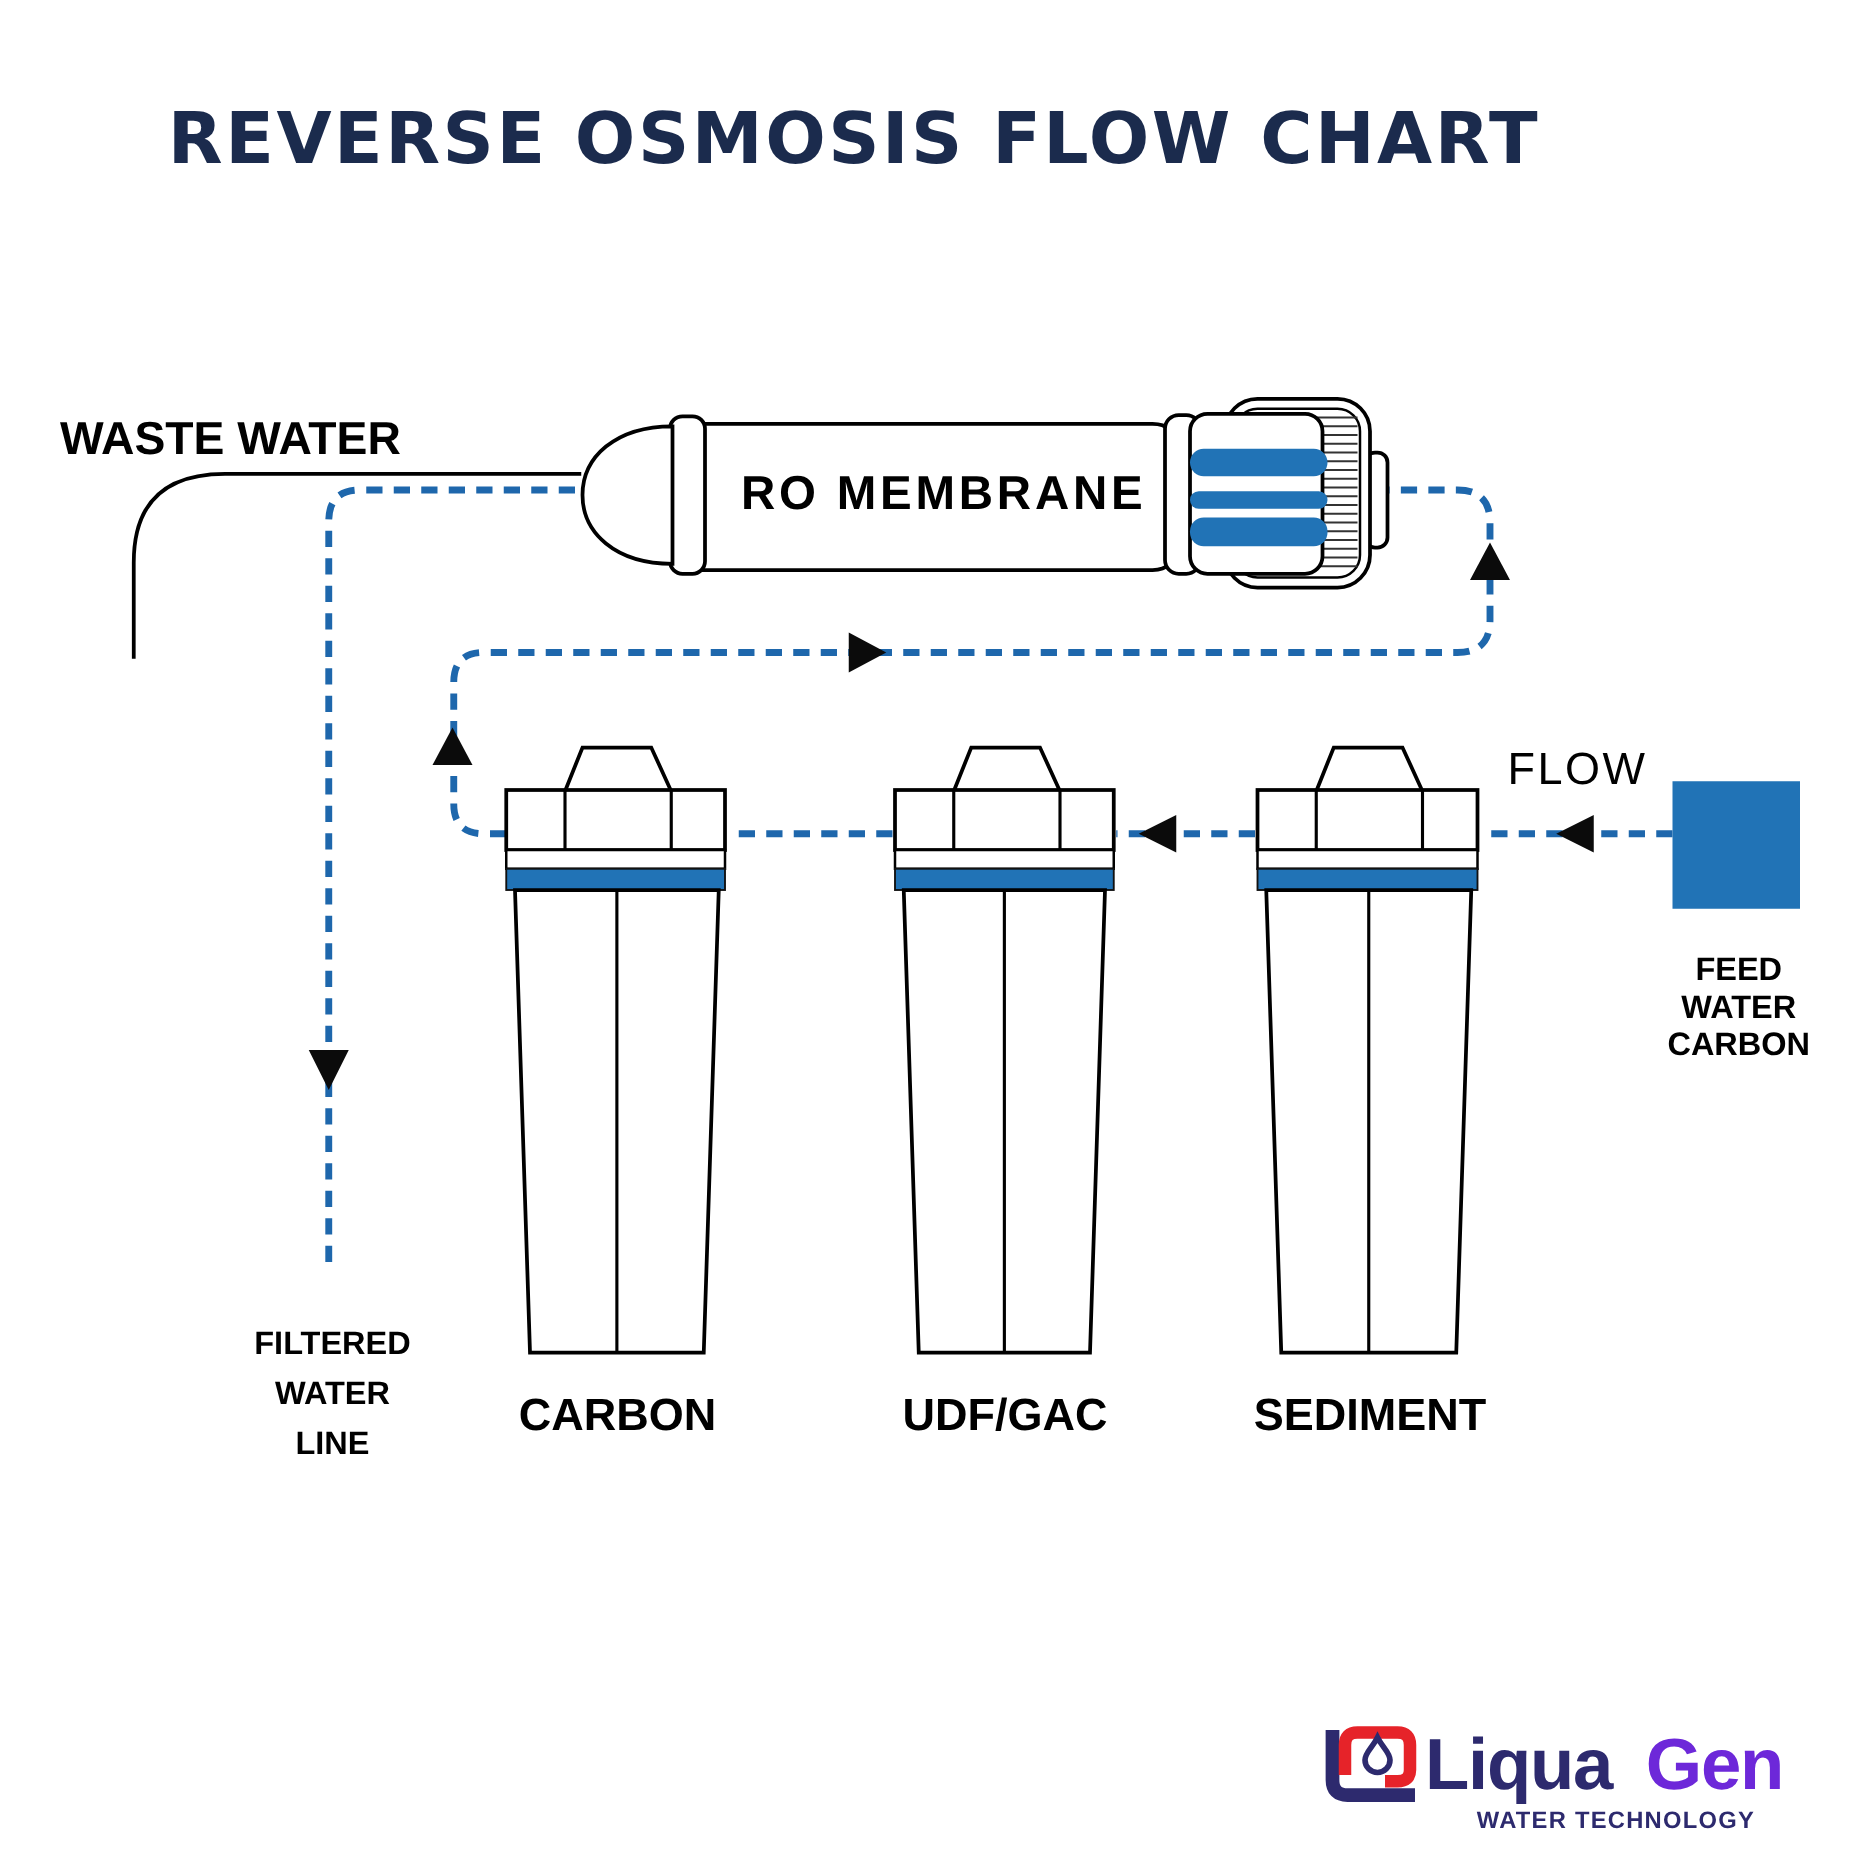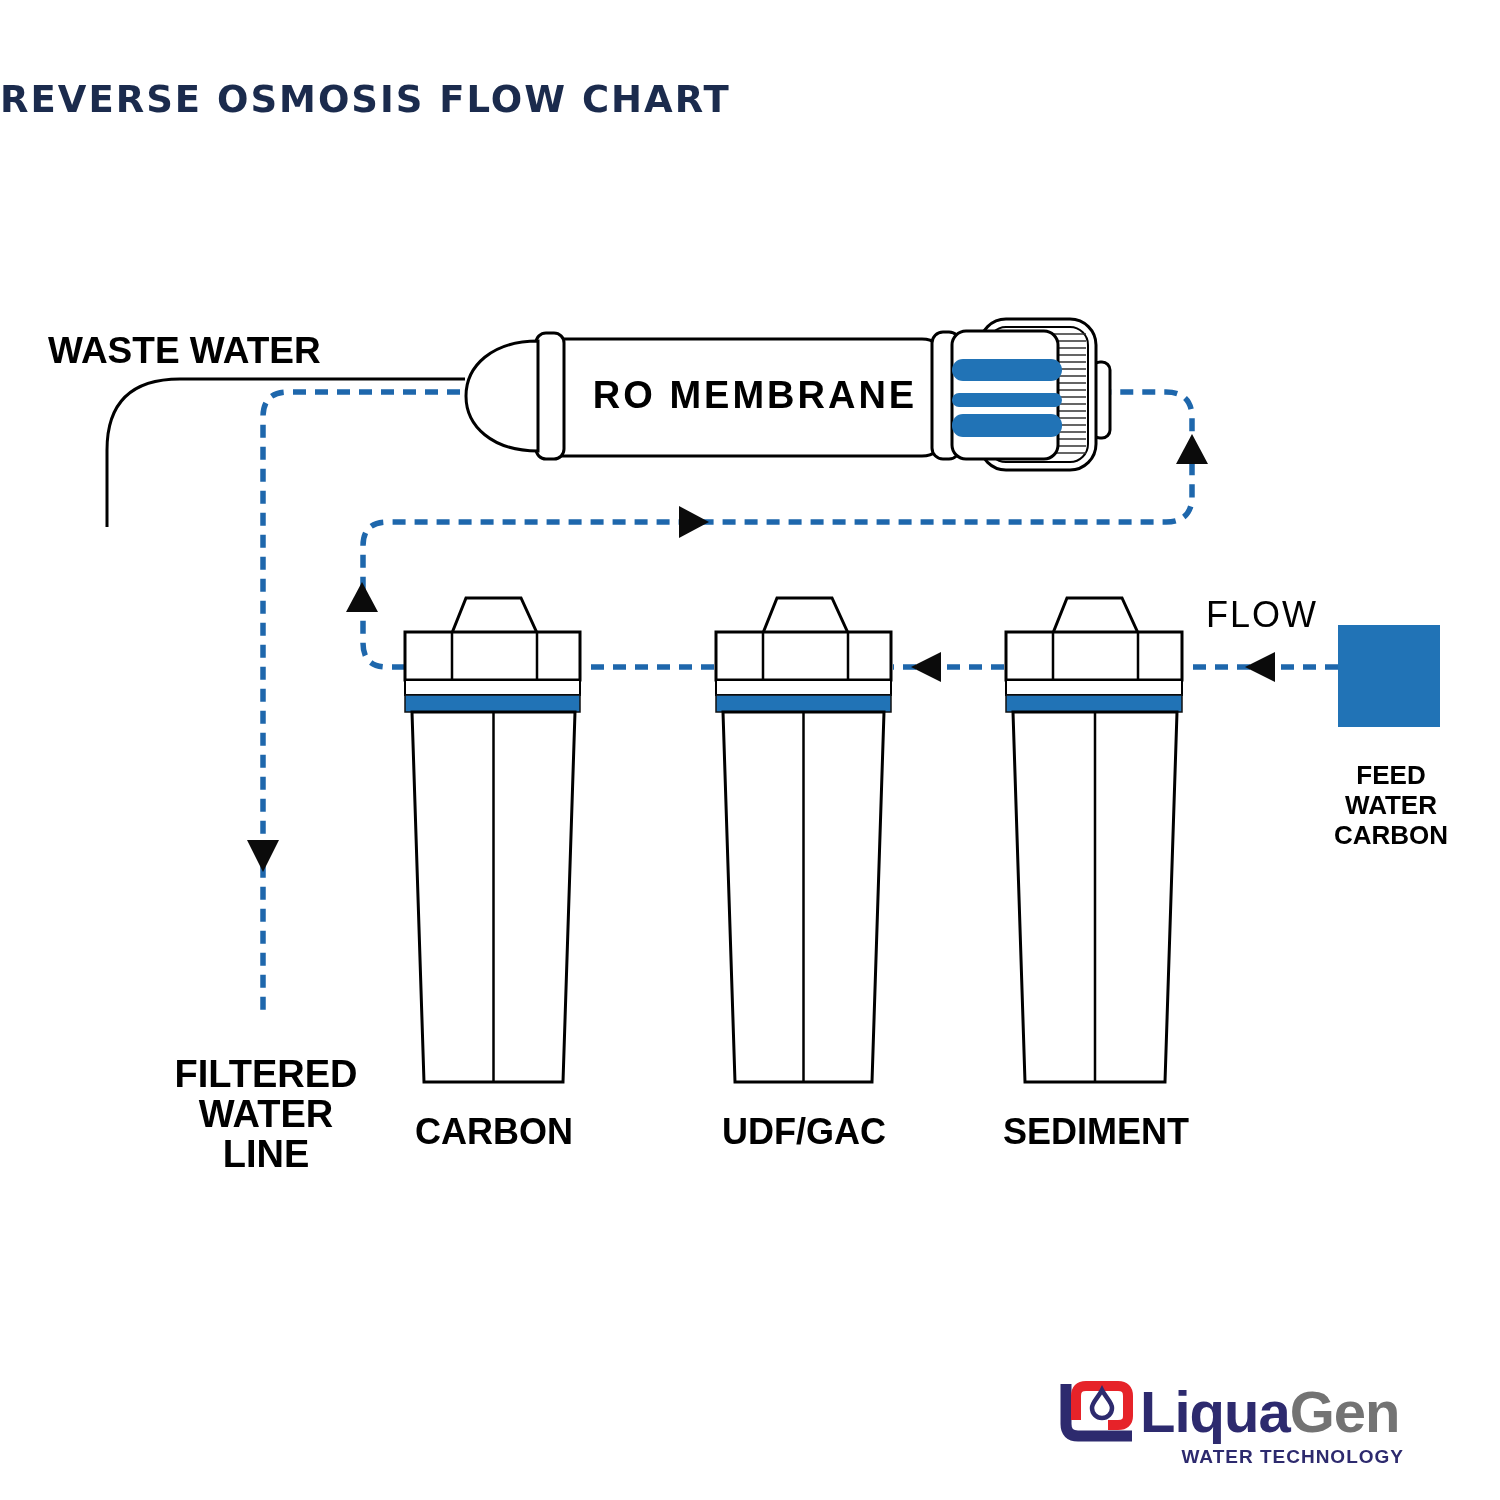--- a/index.html
+++ b/index.html
@@ -3,42 +3,42 @@
 <meta charset="utf-8">
 <style>
   html,body{margin:0;padding:0;background:#ffffff;}
   .canvas{
     position:relative;width:1500px;height:1500px;background:#ffffff;
     font-family:"Liberation Sans",sans-serif;overflow:hidden;
   }
   .diagram-svg{position:absolute;left:0;top:0;}
   .page-title{
     position:absolute;left:0;top:78px;width:1232px;margin:0;
-    text-align:left;font-family:"DejaVu Sans",sans-serif;font-weight:bold;
-    font-size:37px;letter-spacing:2px;color:#1b2b4d;white-space:nowrap;
+    text-align:right;font-family:"DejaVu Sans",sans-serif;font-weight:bold;
+    font-size:57px;letter-spacing:2px;color:#1b2b4d;white-space:nowrap;
   }
   .label{position:absolute;color:#000;font-weight:bold;white-space:nowrap;}
   .ctr{transform:translateX(-50%);text-align:center;}
   .waste-water{left:48px;top:330px;font-size:37px;}
   .ro-membrane{left:755px;top:374px;font-size:38px;letter-spacing:3px;}
   .flow{left:1262px;top:594px;font-size:36px;font-weight:normal;letter-spacing:2px;text-align:right;}
   .feed-adapter{left:1391px;top:760px;font-size:26px;line-height:30px;}
   .stage-label{top:1100px;font-size:36px;margin-top:11px;}
   .stage-carbon{left:494px;}
   .stage-udf{left:804px;}
   .stage-sediment{left:1096px;}
-  .filtered-water{left:266px;top:1054px;font-size:38px;line-height:40px;}
+  .filtered-water{left:266px;top:1054px;font-size:26px;line-height:40px;}
   .logo{position:absolute;left:1058px;top:1378px;width:380px;height:90px;}
   .logo-mark{position:absolute;left:0;top:2px;}
   .logo-word{
     position:absolute;left:82px;top:0;font-size:58px;font-weight:bold;
     letter-spacing:-1px;white-space:nowrap;
   }
   .logo-word .p1{color:#2d2a6e;}
-  .logo-word .p2{color:#737373;}
+  .logo-word .p2{color:#6d28d9;margin-left:27px;}
   .logo-tag{
     position:absolute;left:82px;top:68px;width:264px;text-align:right;
     font-size:19px;font-weight:bold;color:#2d2a6e;letter-spacing:1px;white-space:nowrap;
   }
 </style>
 </head>
 <body>
 
 <div class="canvas">
 

